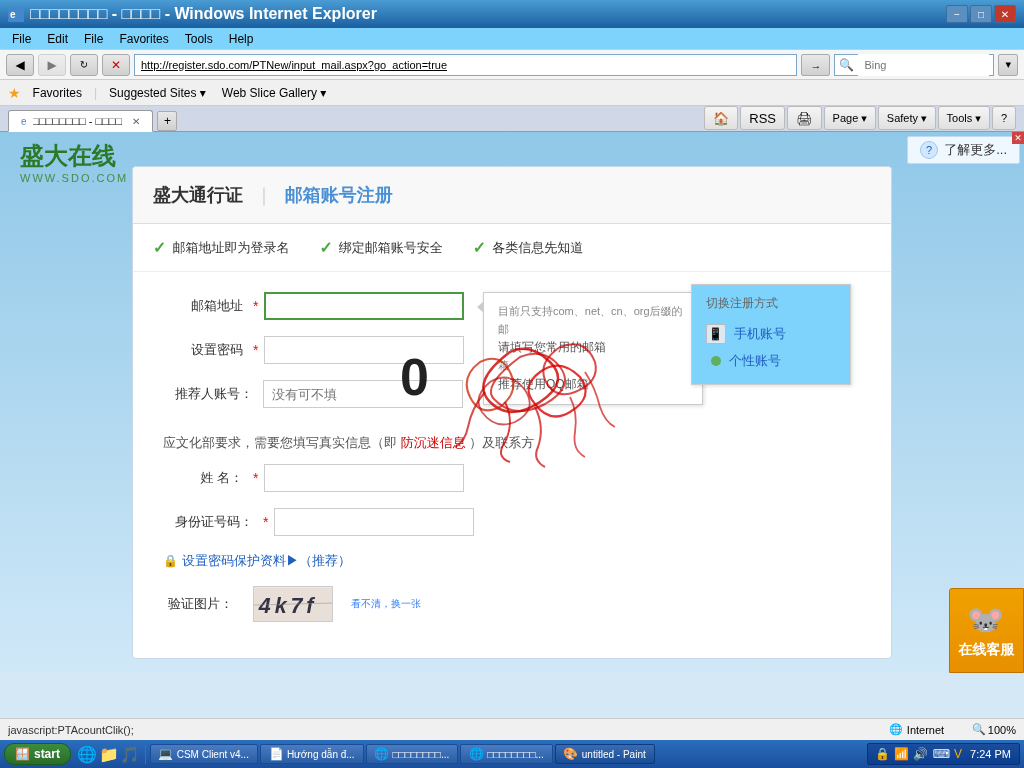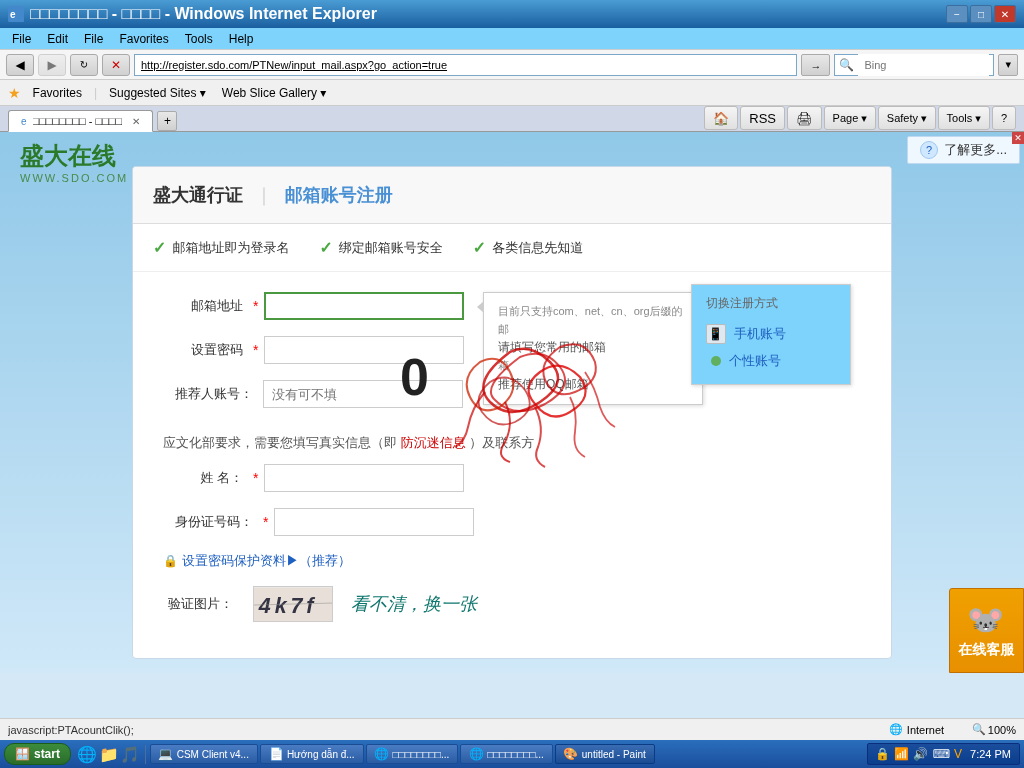--- a/index.html
+++ b/index.html
@@ -512,21 +512,21 @@
       <div class="form-row captcha-row">
         <label class="form-label" style="width:70px;">验证图片：</label>
         <div class="captcha-img" style="width:80px;height:36px;background:#f0f0f0;border:1px solid #ccc;overflow:hidden;display:flex;align-items:flex-start;justify-content:center;">
 
           <svg width="80" height="36" viewBox="0 0 80 36">
             <rect width="80" height="36" fill="#e8e0d8"></rect>
             <text x="5" y="26" font-size="22" fill="#334" font-style="italic" font-weight="bold" letter-spacing="4">4k7f</text>
             <line x1="0" y1="18" x2="80" y2="16" stroke="#888" stroke-width="1" opacity="0.5"></line>
           </svg>
         </div>
-        <a href="#" style="color:#0f766e;text-decoration:none;font-size:18px;margin-left:8px;font-style:italic;">看不清，换一张</a>
+        <a href="#" style="color:#3b82f6;text-decoration:none;font-size:10px;margin-left:8px;">看不清，换一张</a>
       </div>
     </div>
   </div>
 
   <div class="big-zero" style="position:absolute;top:215px;left:400px;font-size:52px;color:#222;font-weight:bold;z-index:49;">0</div>
 
   <svg id="graffiti" width="200" height="140" viewBox="0 0 200 140" style="position:absolute;top:200px;left:430px;z-index:50;pointer-events:none;">
     <path d="M80,20 Q100,10 120,30 Q140,50 110,70 Q80,90 60,70 Q40,50 80,20Z" fill="none" stroke="#cc0000" stroke-width="2.5" opacity="0.8"></path>
     <path d="M90,25 Q115,15 130,35 Q145,55 115,72 Q85,88 65,68 Q50,55 90,25Z" fill="none" stroke="#cc0000" stroke-width="2" opacity="0.7"></path>
     <path d="M50,30 Q70,20 80,40 Q90,60 70,75 Q50,85 40,65 Q30,45 50,30Z" fill="none" stroke="#cc2200" stroke-width="2" opacity="0.75"></path>

